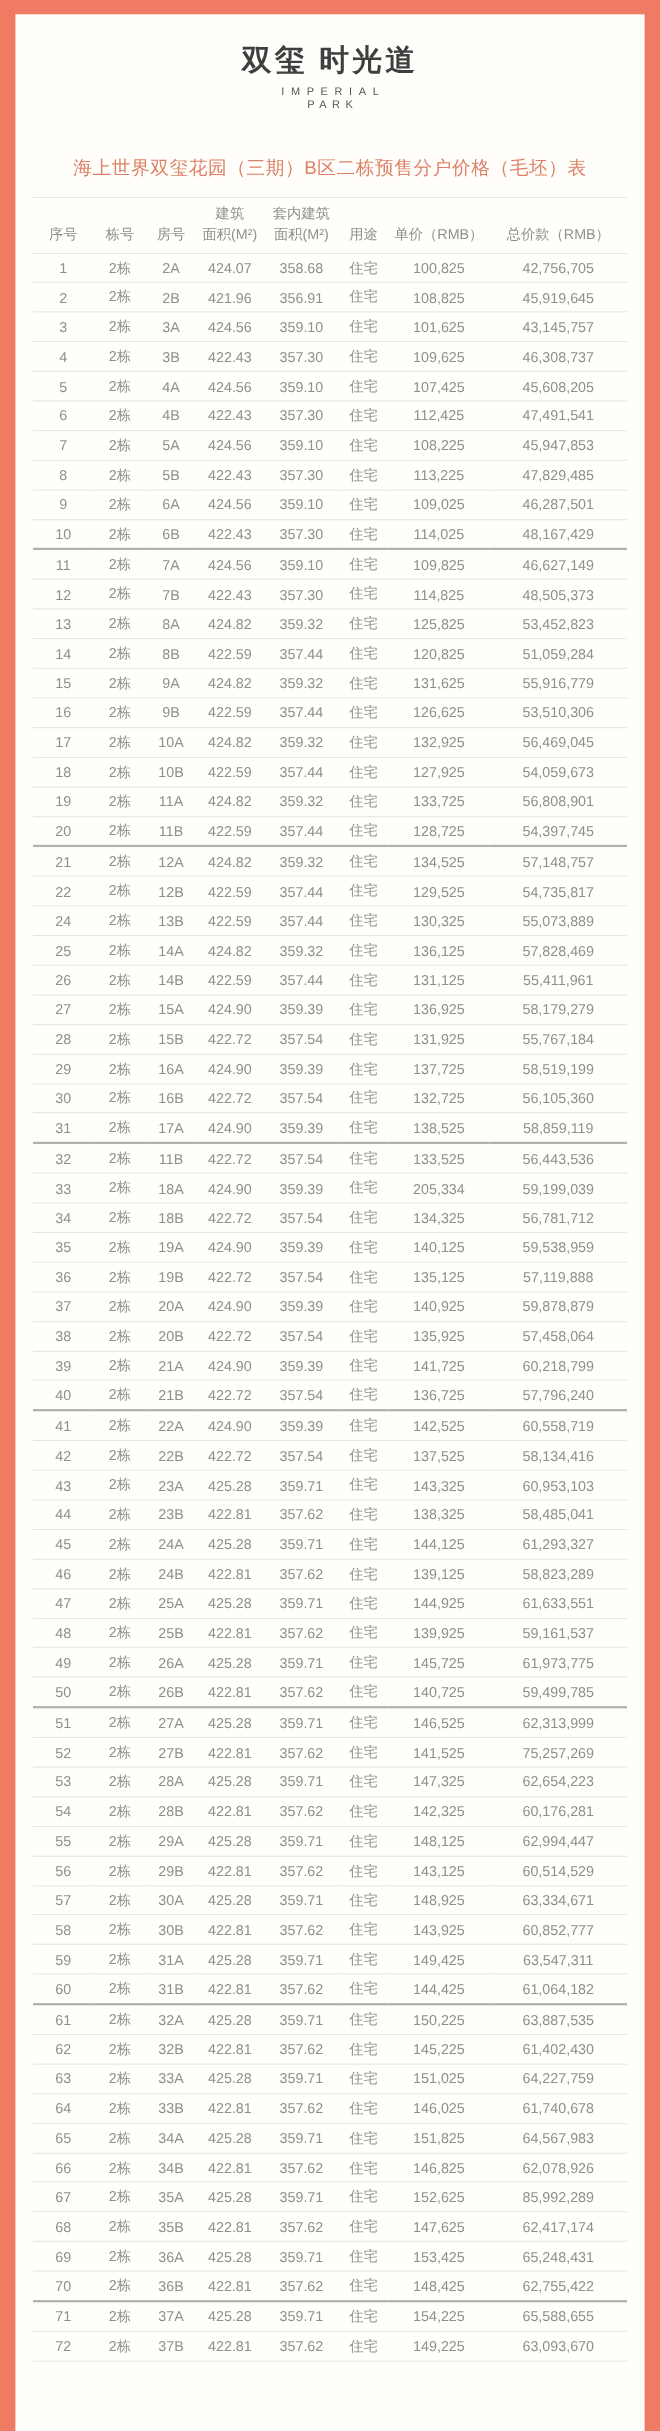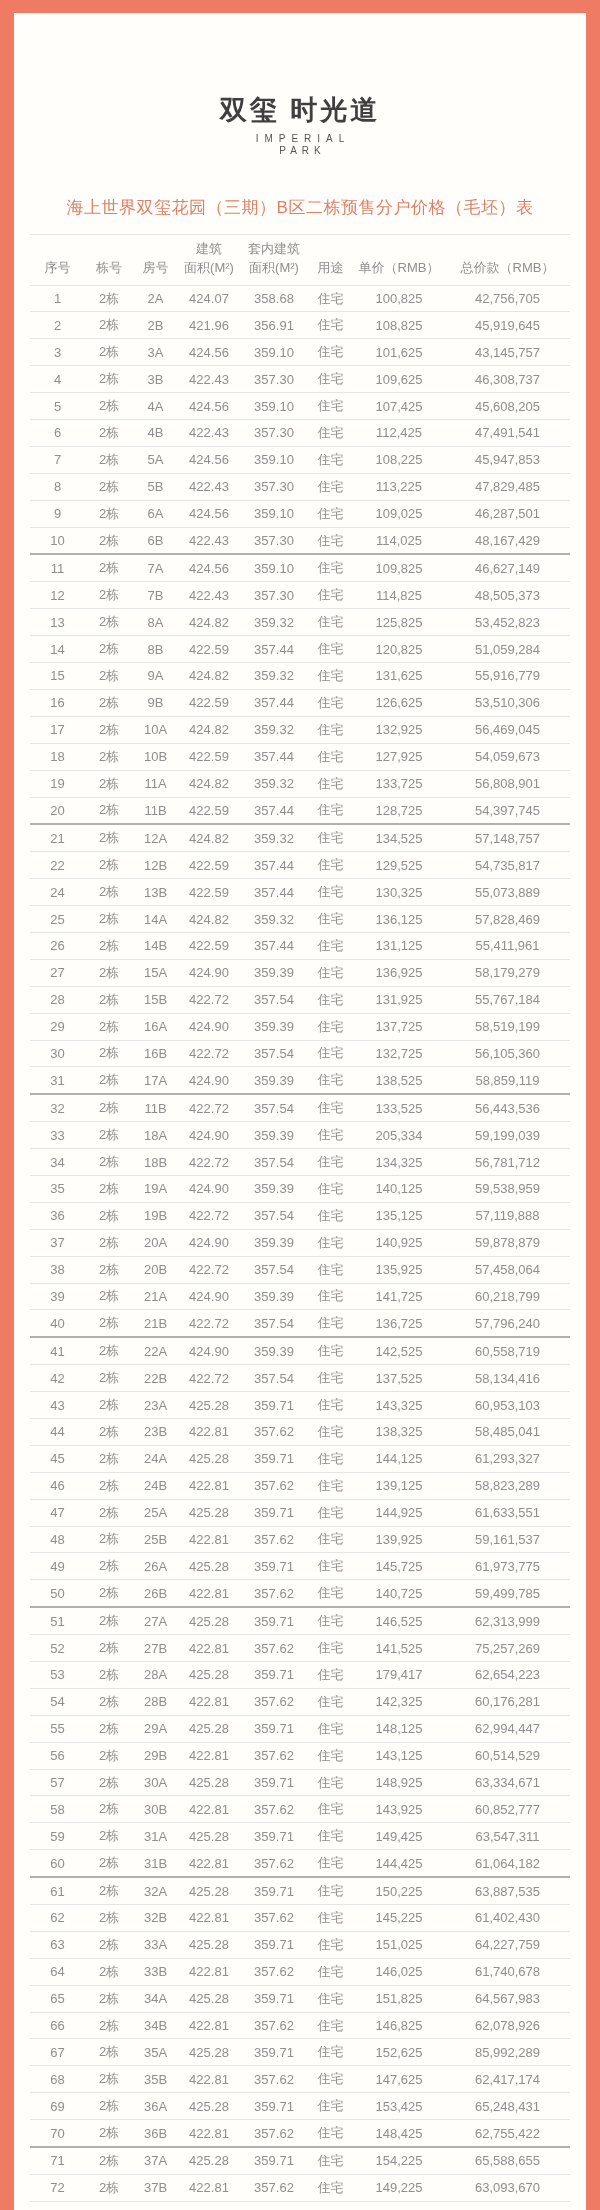--- a/index.html
+++ b/index.html
@@ -15,21 +15,21 @@
   body{
     width:600px;height:2210px;
     background:var(--frame);
     font-family:"Liberation Sans","DejaVu Sans",sans-serif;
     overflow:hidden;position:relative;
   }
   .card{
     position:absolute;top:13px;left:14px;right:14px;bottom:0;
     background:var(--card-bg);
   }
-  .logo{margin-top:83px;text-align:center;}
+  .logo{margin-top:28px;text-align:center;}
   .logo-cn{
     font-size:27px;font-weight:bold;letter-spacing:3px;
     color:var(--logo-text);line-height:1.1;
   }
   .logo-en1{
     margin-top:7px;font-size:10px;letter-spacing:6px;
     color:#555;font-weight:400;text-indent:6px;
   }
   .logo-en2{
     margin-top:1px;font-size:10px;letter-spacing:5px;
@@ -624,21 +624,21 @@
           <td>141,525</td>
           <td>75,257,269</td>
         </tr>
         <tr>
           <td>53</td>
           <td>2栋</td>
           <td>28A</td>
           <td>425.28</td>
           <td>359.71</td>
           <td>住宅</td>
-          <td>179,417</td>
+          <td>147,325</td>
           <td>62,654,223</td>
         </tr>
         <tr>
           <td>54</td>
           <td>2栋</td>
           <td>28B</td>
           <td>422.81</td>
           <td>357.62</td>
           <td>住宅</td>
           <td>142,325</td>

